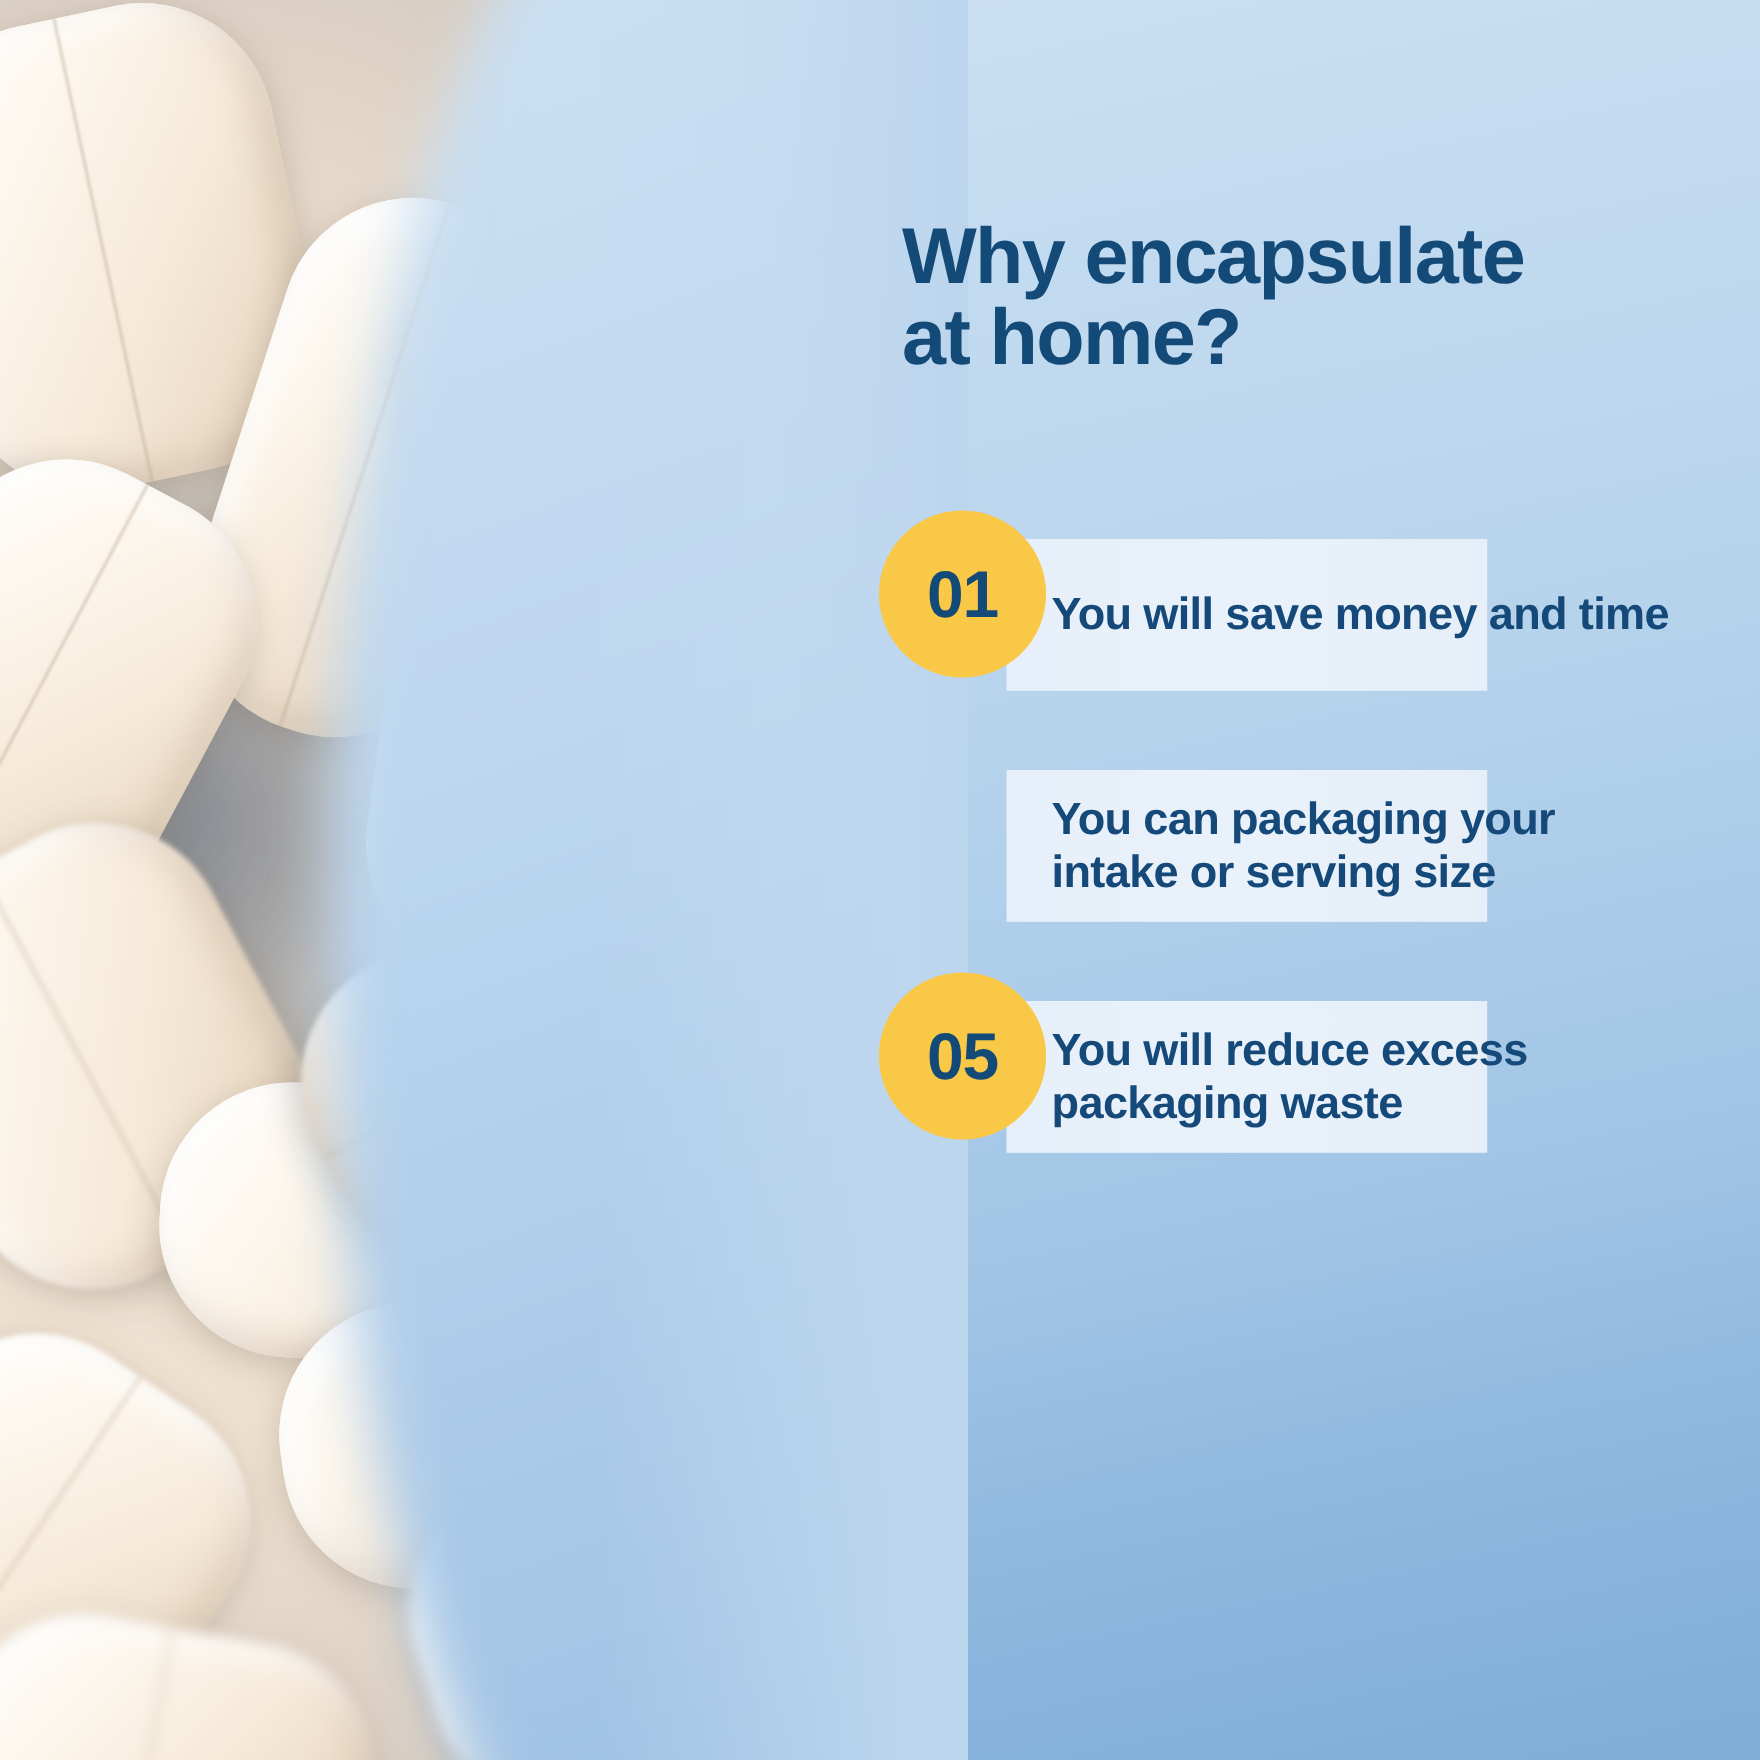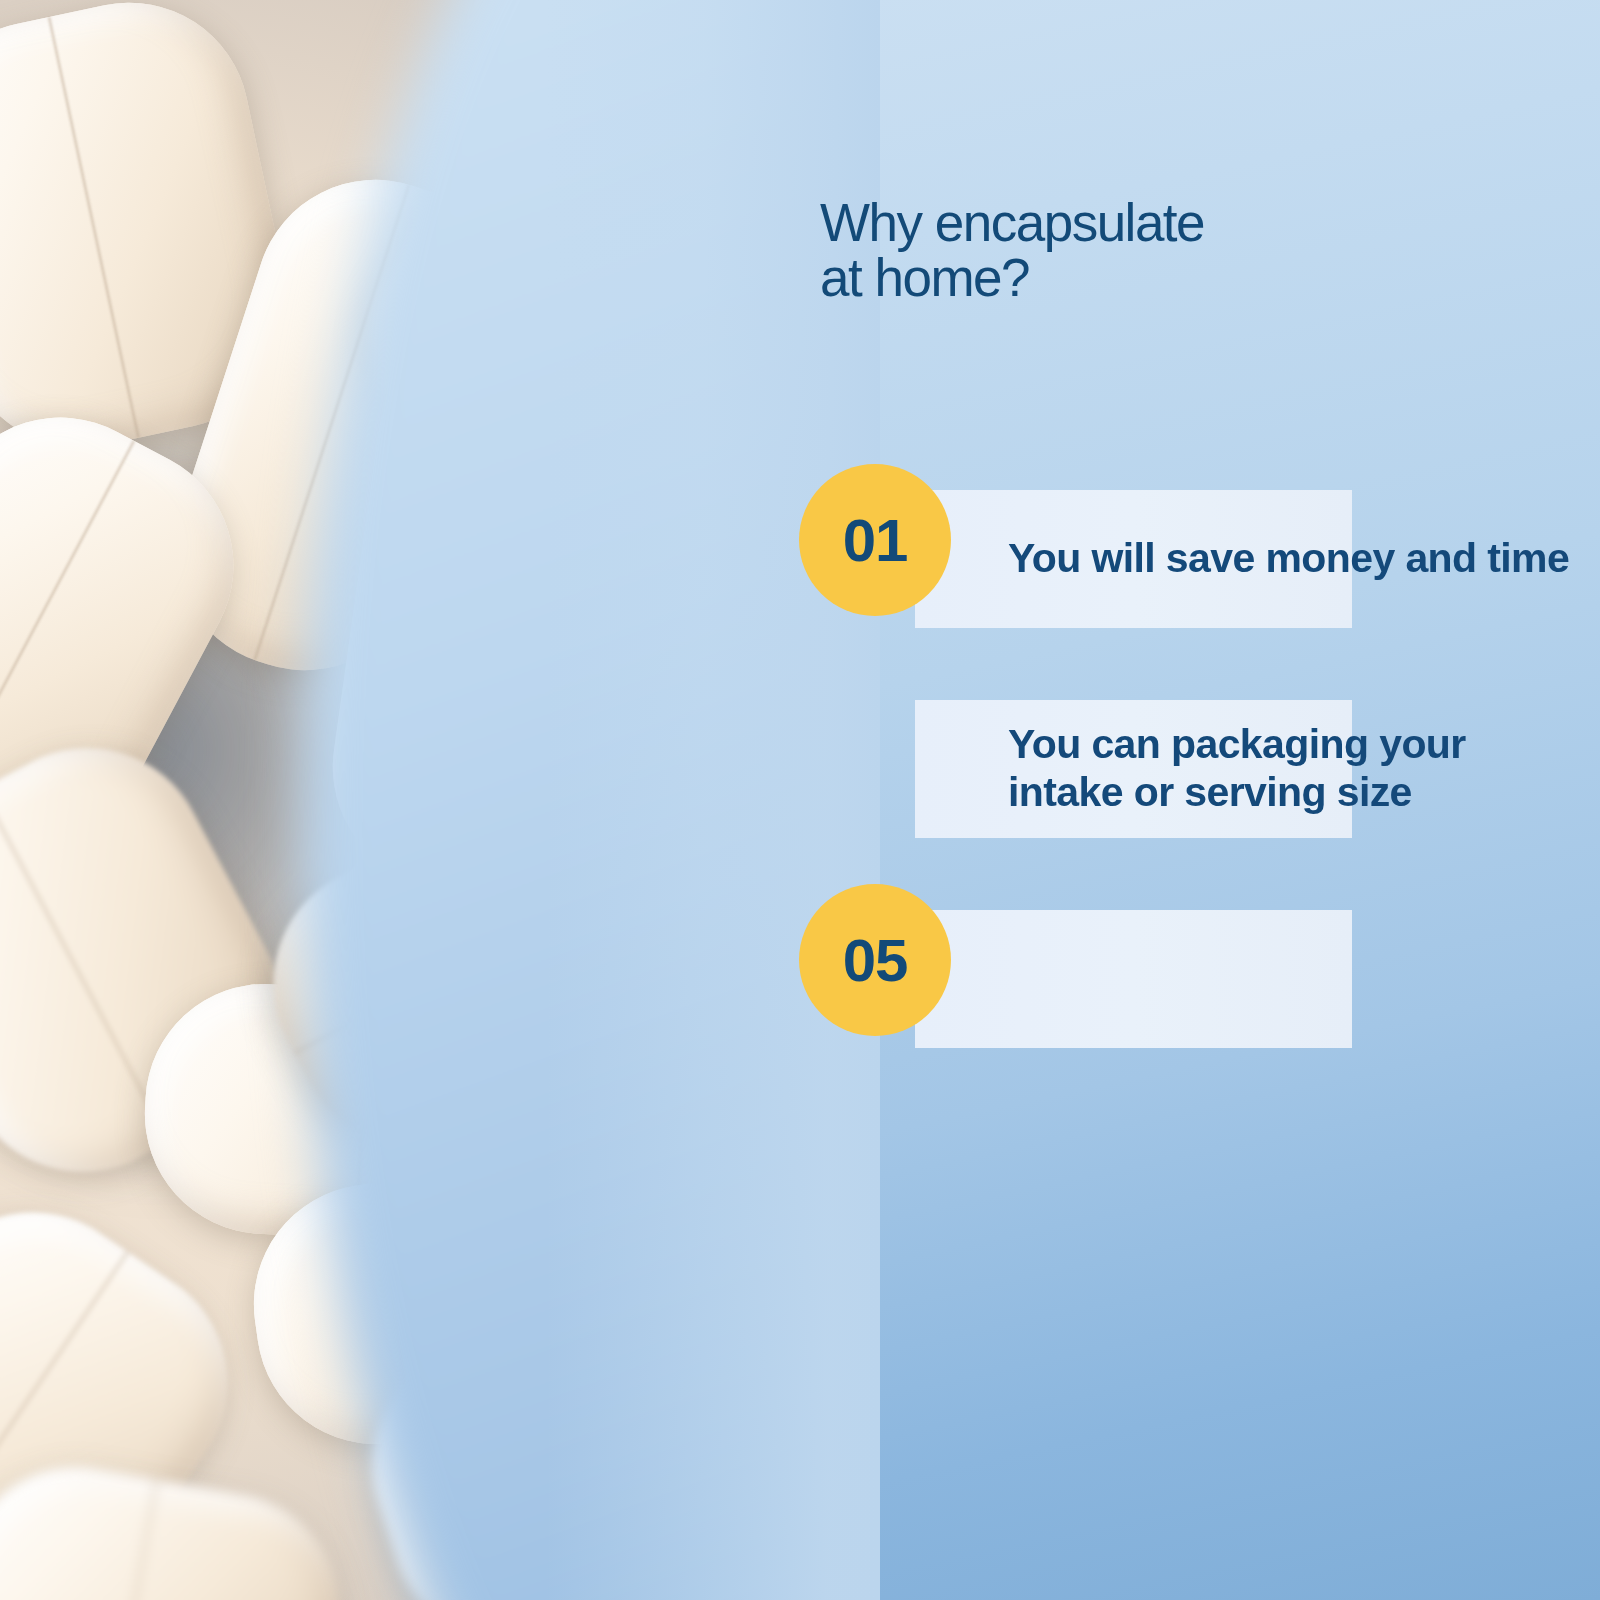--- a/index.html
+++ b/index.html
@@ -112,23 +112,23 @@
     filter:blur(1px);
   }
   .cap.soft { filter:blur(2.5px); }
   .cap.softer { filter:blur(6px); }
 
   
   #title {
     position:absolute;
     left:820px; top:196px;
     width:720px;
-    font-size:53px;
+    font-size:72px;
     line-height:1.03;
-    font-weight:normal;
+    font-weight:bold;
     letter-spacing:-1.5px;
     color:#134a78;
   }
 
   #list {
     position:absolute;
     left:0; top:490px;
     width:1352px;
   }
 
@@ -156,21 +156,21 @@
     align-items:center;
     justify-content:center;
     font-size:60px;
     font-weight:bold;
     color:#134a78;
     letter-spacing:-1px;
   }
 
   .row-text {
     position:absolute;
-    left:1008px; top:50%;
+    left:956px; top:50%;
     transform:translateY(-50%);
     width:580px;
     font-size:41px;
     line-height:1.17;
     font-weight:bold;
     color:#14497a;
     letter-spacing:-0.6px;
   }
 </style>
 </head>
@@ -216,16 +216,17 @@
 
     <div class="row">
       <div class="band"></div>
       <div class="row-text">You can packaging your intake or serving size</div>
     </div>
 
 
     <div class="row">
       <div class="band"></div>
       <div class="badge">05</div>
+      <div class="row-text">You will reduce excess packaging waste</div>
     </div>
 
   </div>
 </div>
 
 </body></html>

